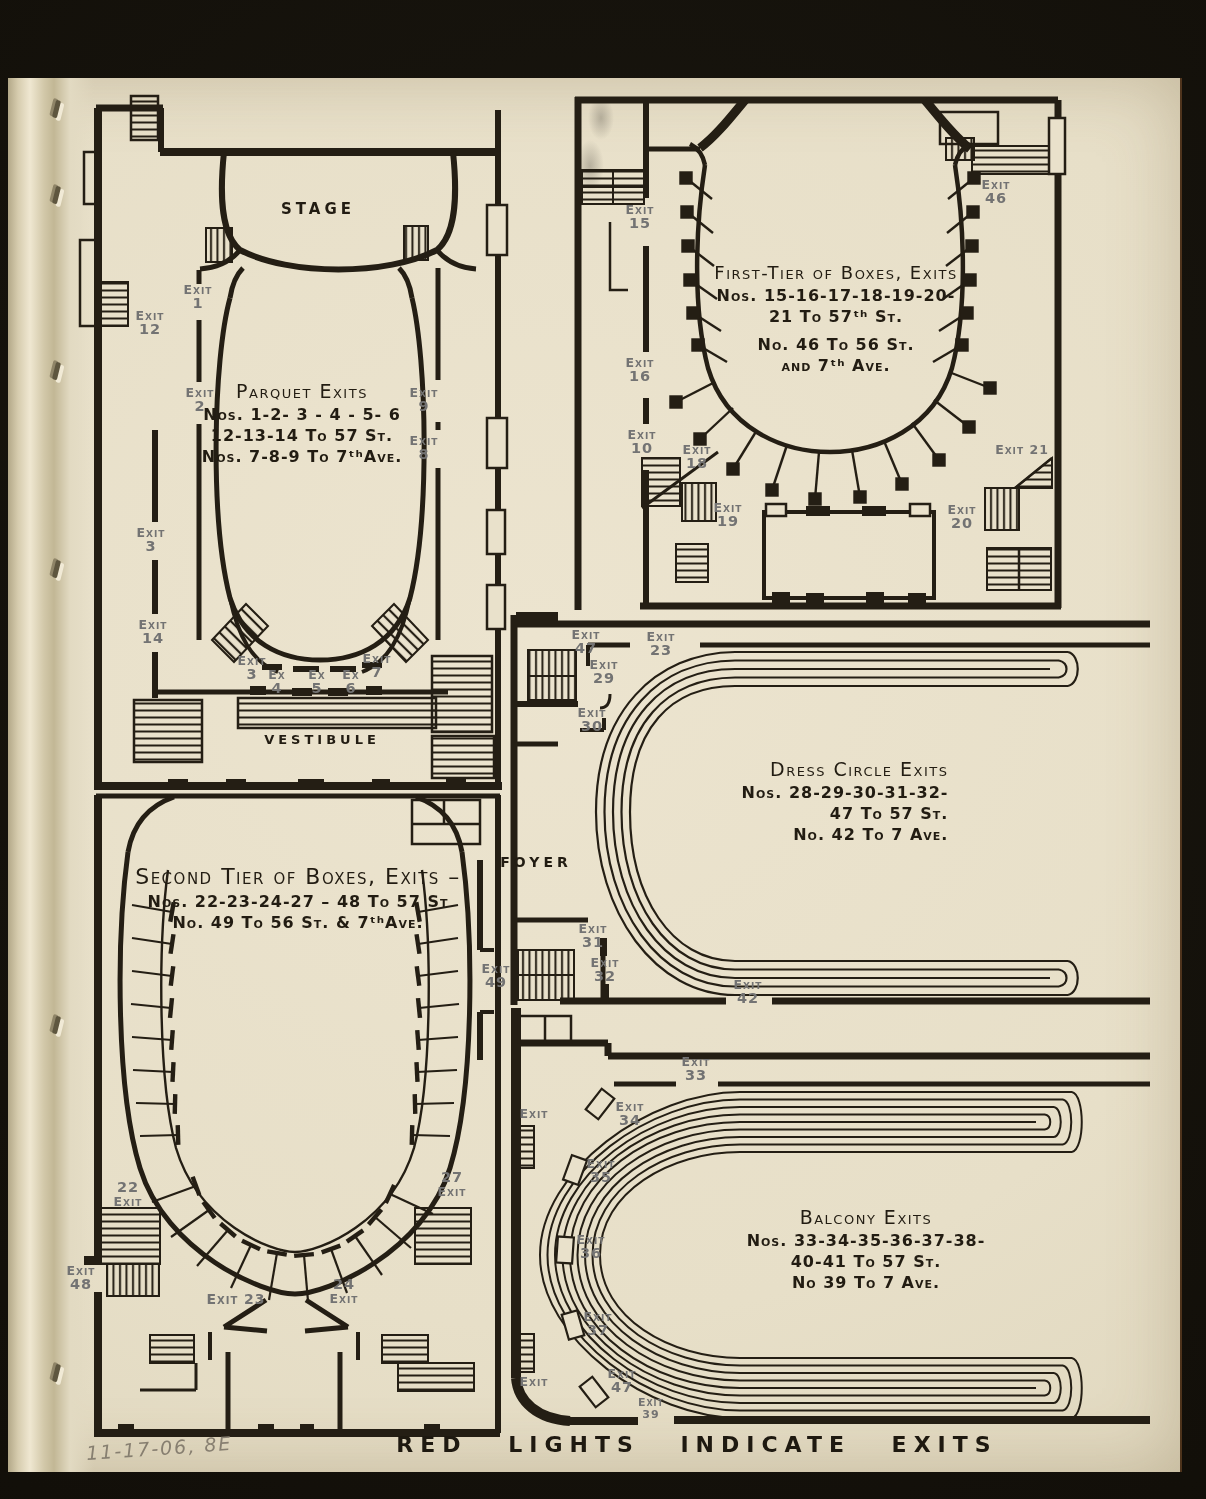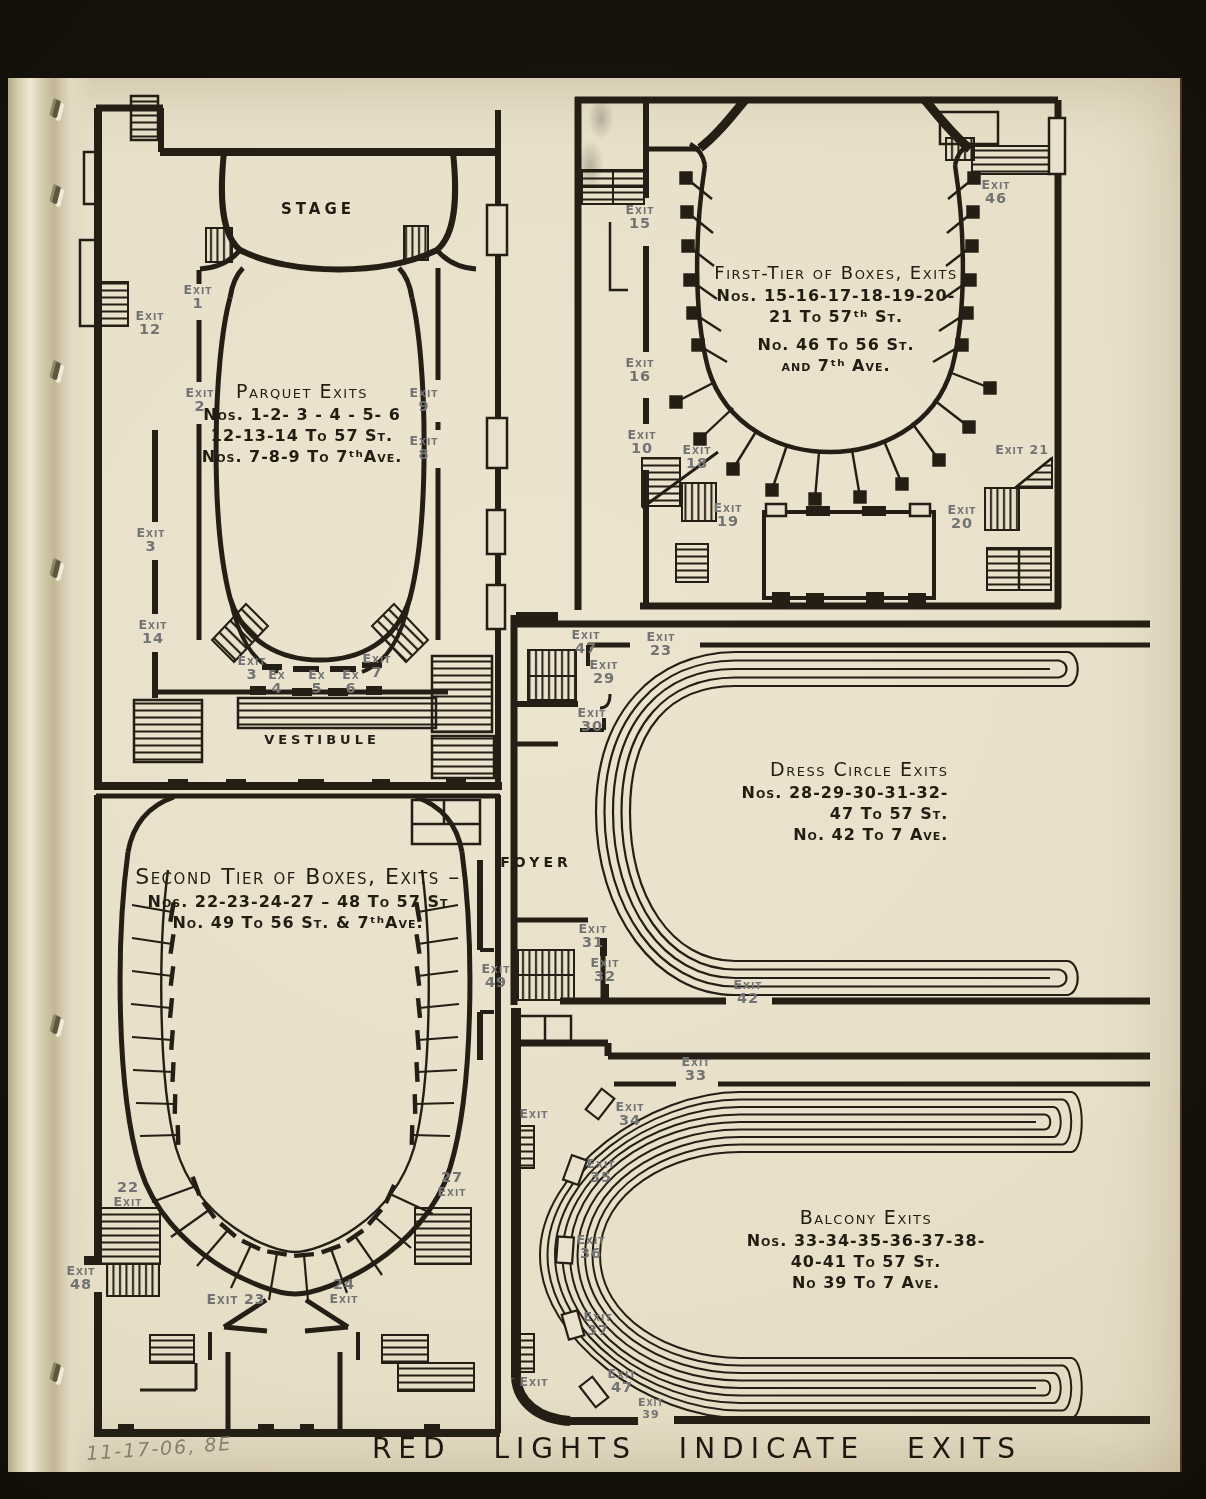--- a/index.html
+++ b/index.html
@@ -34,21 +34,21 @@
   .bigl{position:absolute;transform:translateX(-50%);color:#221c12;font-size:14px;font-weight:700;letter-spacing:4px;white-space:nowrap;}
 
   
   .tt{position:absolute;transform:translateX(-50%);text-align:center;color:#221c12;white-space:nowrap;}
   .tt .t1{display:block;font-size:19px;font-weight:400;font-variant:small-caps;letter-spacing:1.5px;margin-bottom:3px;}
   .tt .tr{display:block;font-size:16px;font-weight:600;font-variant:small-caps;letter-spacing:1px;margin-top:2px;}
   .tt .tsp{margin-top:9px;}
 
   .caption{
     position:absolute;left:697px;top:1432px;transform:translateX(-50%);
-    font-size:28px;font-weight:400;letter-spacing:7px;word-spacing:26px;color:#1e1910;white-space:nowrap;
+    font-size:22px;font-weight:700;letter-spacing:7px;word-spacing:26px;color:#1e1910;white-space:nowrap;
   }
   .handwriting{
     position:absolute;left:86px;top:1437px;font-style:italic;font-size:19px;
     color:rgba(125,118,104,.9);transform:rotate(-4deg);letter-spacing:2px;white-space:nowrap;
   }
 </style>
 </head>
 <body>
 
 <div class="paper">

